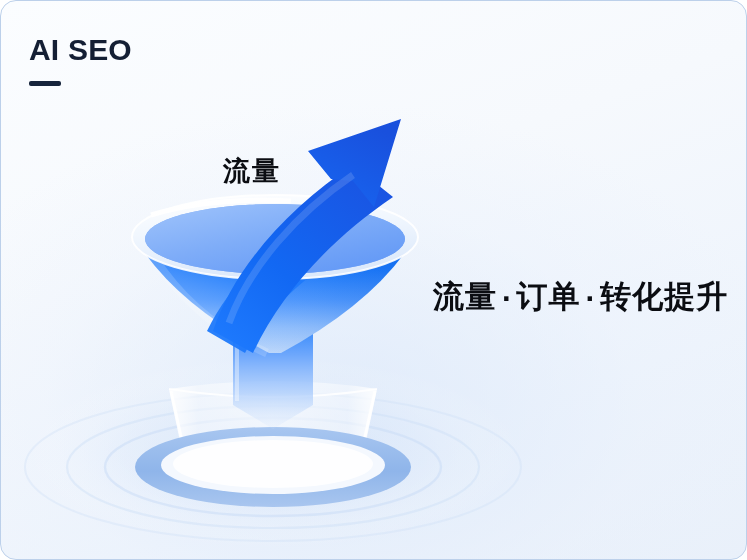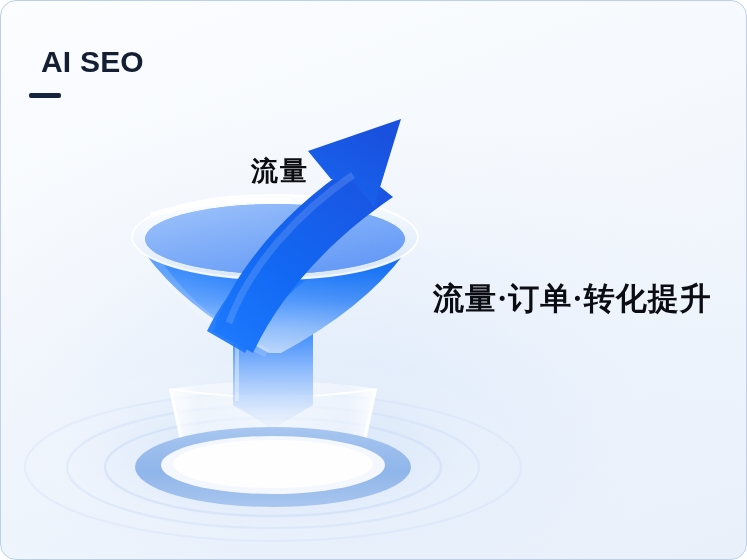--- a/index.html
+++ b/index.html
@@ -27,21 +27,21 @@
   }
 
   
   .heading-block {
     position: absolute;
     left: 28px;
     top: 32px;
     z-index: 40;
   }
   .heading-title {
-    margin: 12px;
+    margin: 0;
     font-size: 30px;
     line-height: 34px;
     font-weight: bold;
     letter-spacing: 0.2px;
     color: #141f34;
     font-family: "Liberation Sans", "DejaVu Sans", sans-serif;
   }
   .heading-rule {
     margin-top: 14px;
     width: 32px;
@@ -55,21 +55,21 @@
     position: absolute;
     left: 432px;
     top: 278px;
     font-size: 31px;
     line-height: 40px;
     font-weight: bold;
     letter-spacing: 1px;
     color: #0b0d12;
     white-space: nowrap;
     z-index: 40;
-    font-family: Liberation Serif, serif;
+    font-family: Liberation Mono, monospace;
   }
 
   
   .stage {
     position: absolute;
     left: 0;
     top: 0;
     width: 747px;
     height: 560px;
   }
@@ -84,21 +84,21 @@
     position: absolute;
     font-size: 27px;
     line-height: 30px;
     font-weight: bold;
     letter-spacing: 2px;
     color: #0b0d12;
     white-space: nowrap;
     z-index: 35;
     font-family: "Liberation Sans", "DejaVu Sans", sans-serif;
   }
-  .label-traffic { left: 222px; top: 155px; margin-left: 28px; }
+  .label-traffic { left: 222px; top: 155px; }
   .label-conversion { left: 222px; top: 434px; }
 </style>
 </head>
 <body>
 
 <div class="canvas">
 
   <div class="heading-block">
     <h1 class="heading-title">AI SEO</h1>
     <div class="heading-rule"></div>

